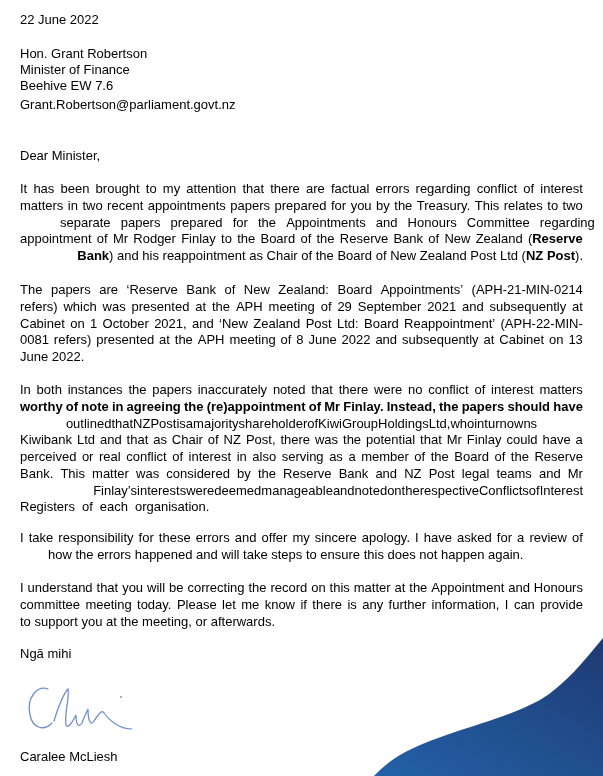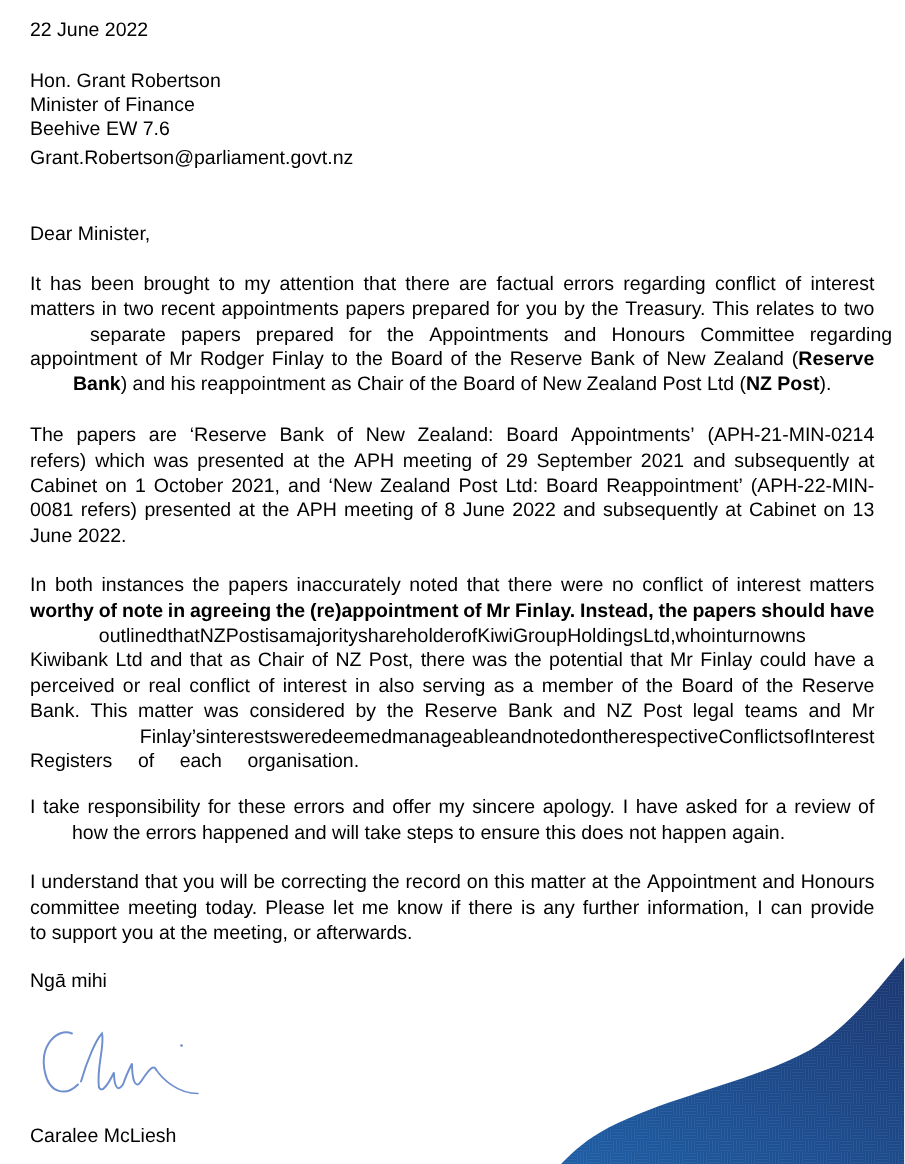--- a/index.html
+++ b/index.html
@@ -92,21 +92,21 @@
           <span class="w">Board</span>
           <span class="w">of</span>
           <span class="w">the</span>
           <span class="w">Reserve</span>
           <span class="w">Bank</span>
           <span class="w">of</span>
           <span class="w">New</span>
           <span class="w">Zealand</span>
           <span class="w">(<b>Reserve</b></span>
         </div>
-        <div class="jline" style="top: 248px; justify-content: center; gap: 3.6px;">
+        <div class="jline" style="top: 248px; justify-content: flex-end; gap: 3.6px;">
           <span class="w"><b>Bank</b>)</span>
           <span class="w">and</span>
           <span class="w">his</span>
           <span class="w">reappointment</span>
           <span class="w">as</span>
           <span class="w">Chair</span>
           <span class="w">of</span>
           <span class="w">the</span>
           <span class="w">Board</span>
           <span class="w">of</span>
@@ -309,21 +309,21 @@
           <span class="w">manageable</span>
           <span class="w">and</span>
           <span class="w">noted</span>
           <span class="w">on</span>
           <span class="w">the</span>
           <span class="w">respective</span>
           <span class="w">Conflicts</span>
           <span class="w">of</span>
           <span class="w">Interest</span>
         </div>
-        <div class="jline" style="top: 499.25px; justify-content: flex-start; gap: 17px;">
+        <div class="jline" style="top: 499.25px; justify-content: flex-start; gap: 7px;">
           <span class="w">Registers</span>
           <span class="w">of</span>
           <span class="w">each</span>
           <span class="w">organisation.</span>
         </div>
       </div>
       <div>
         <div class="jline" style="top: 530px;">
           <span class="w">I</span>
           <span class="w">take</span>

